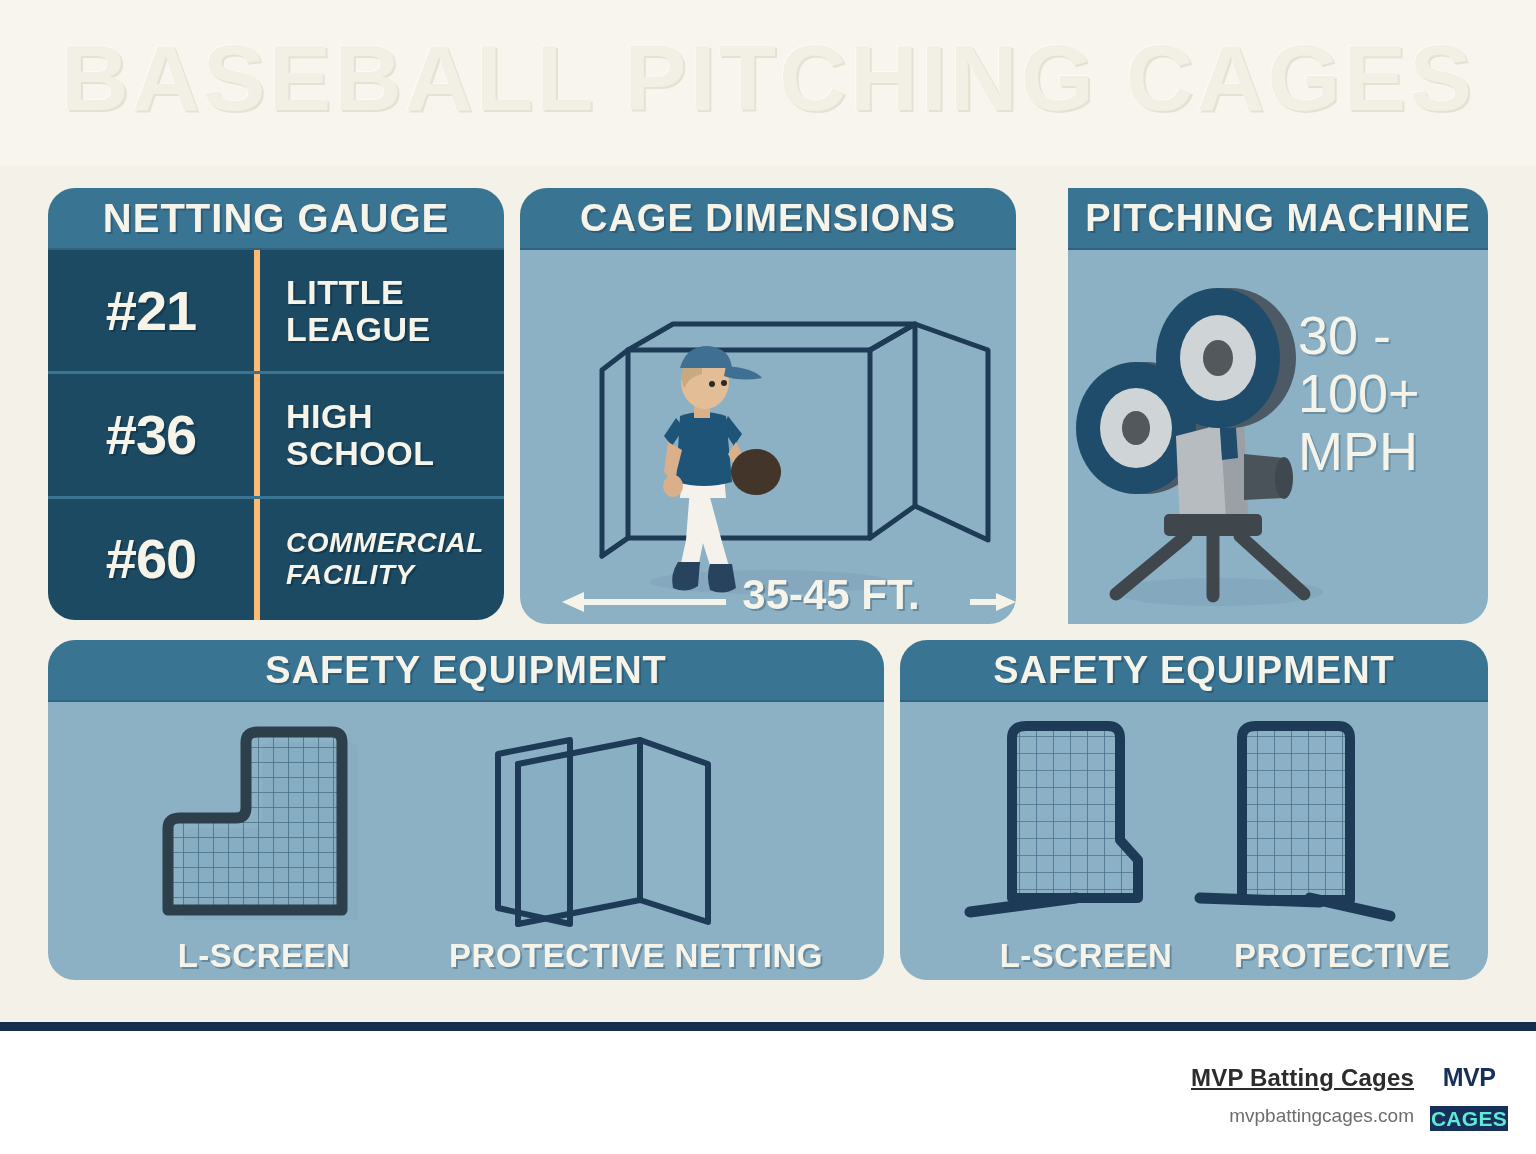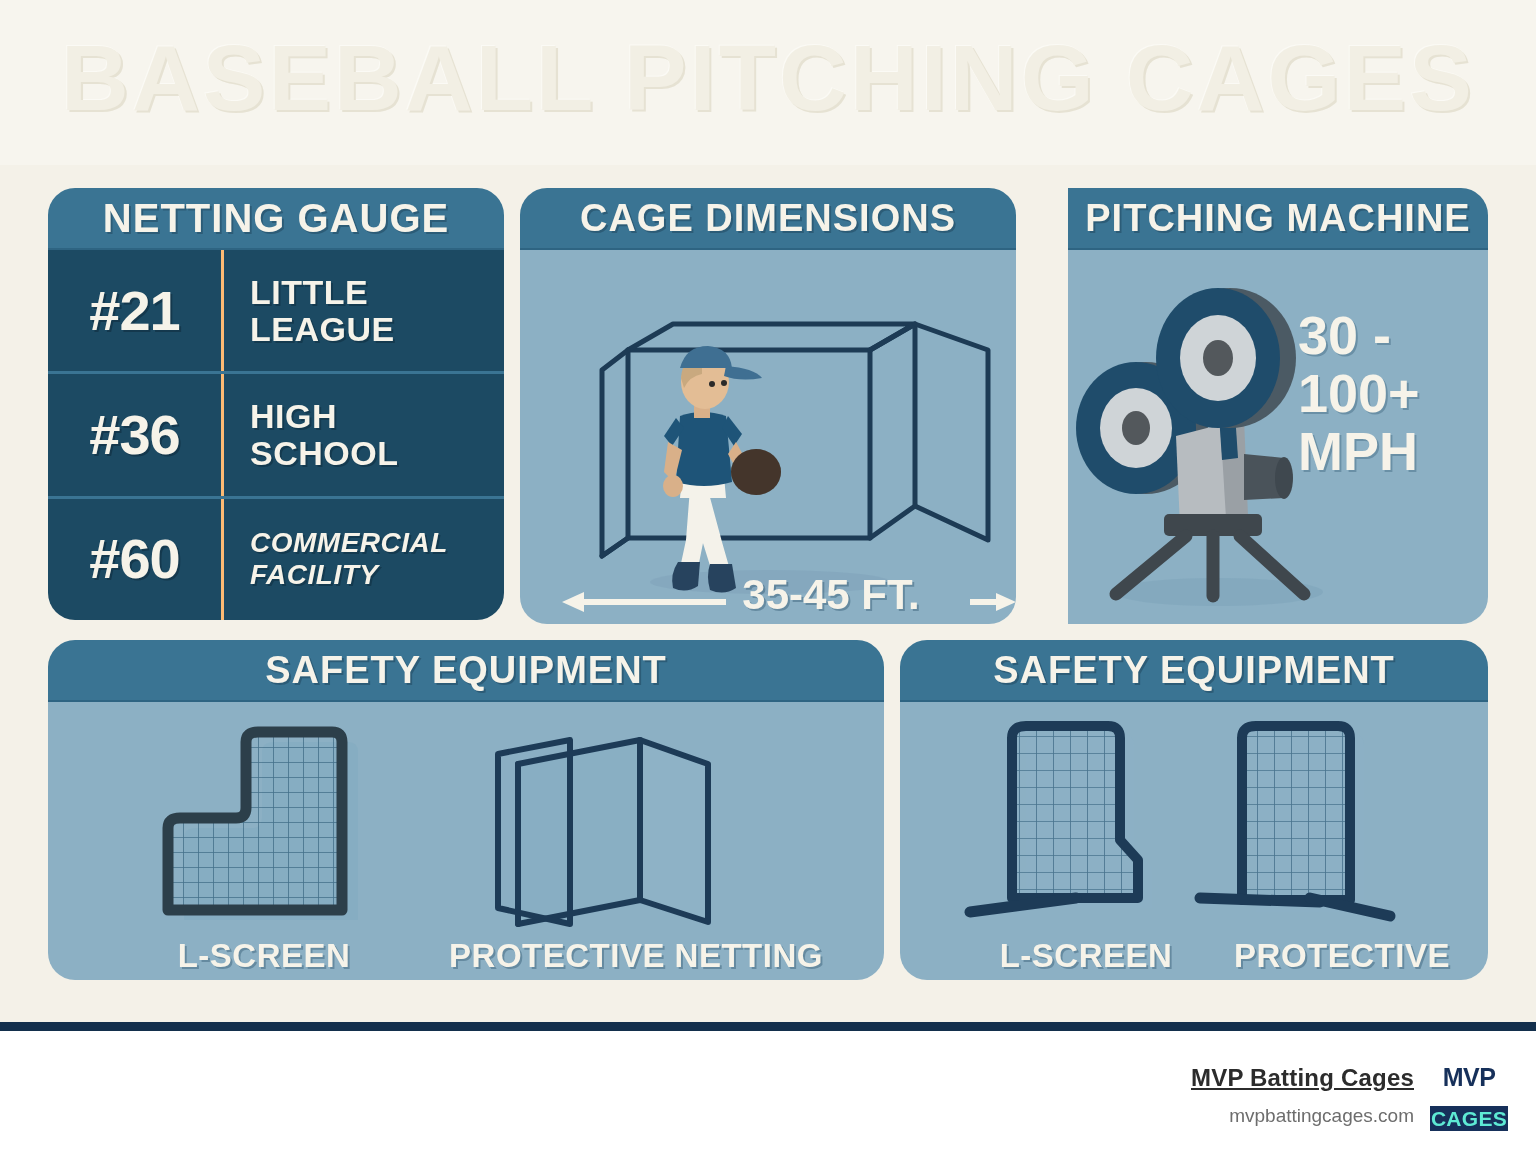--- a/index.html
+++ b/index.html
@@ -59,21 +59,21 @@
   }
   .panel-bd { background:#8cb0c4; position:relative; width:100%; }
 
   
   #p-netting { left:48px; top:188px; width:456px; height:432px; }
   #p-netting .panel-hd span { font-size:40px; }
   .tbl { width:100%; height:370px; background:#1c4a63; display:flex; flex-direction:column; }
   .trow { flex:1; display:flex; border-bottom:3px solid #3a7493; }
   .trow:last-child { border-bottom:none; }
   .tcell-n {
-    width:176px; border-right:3px solid #fdba74;
+    width:212px; border-right:6px solid #fdba74;
     display:flex; align-items:center; justify-content:center;
   }
   .tcell-n span {
     color:#f6f3e9; font-weight:bold; font-size:56px; line-height:56px;
     letter-spacing:-1px;
     text-shadow:2px 2px 0 rgba(10,35,50,.45);
   }
   .tcell-l { flex:1; display:flex; align-items:center; padding-left:26px; }
   .tcell-l span {
     color:#f6f3e9; font-weight:bold; font-size:34px; line-height:37px;
@@ -84,21 +84,21 @@
 
   
   #p-cage { left:520px; top:188px; width:496px; height:436px; }
   #p-cage .panel-bd { height:426px;padding-left:20px; }
 
   
   #p-machine { left:1032px; top:188px; width:456px; height:436px;padding-left:36px; }
   #p-machine .panel-bd { height:374px; }
   .speed {
     position:absolute; right:14px; top:56px; width:176px;
-    color:#f6f3e9; font-weight:bold; font-size:54px; line-height:58px;
+    color:#f6f3e9; font-weight:normal; font-size:54px; line-height:58px;
     letter-spacing:0px;
     text-shadow:2px 2px 0 rgba(30,70,95,.3);
     text-align:left;
   }
 
   
   #p-safety1 { left:48px; top:640px; width:836px; height:340px; }
   #p-safety1 .panel-bd { height:278px; }
   #p-safety2 { left:900px; top:640px; width:588px; height:340px; }
   #p-safety2 .panel-bd { height:278px; }

